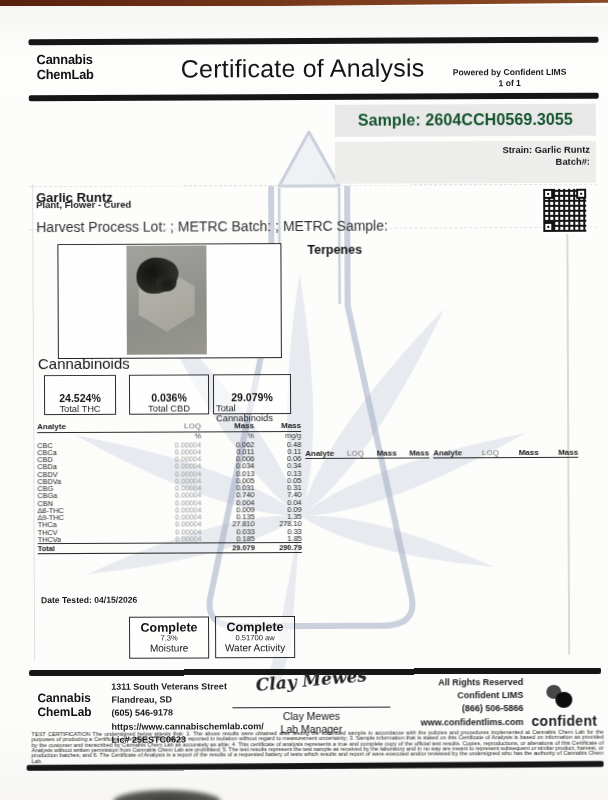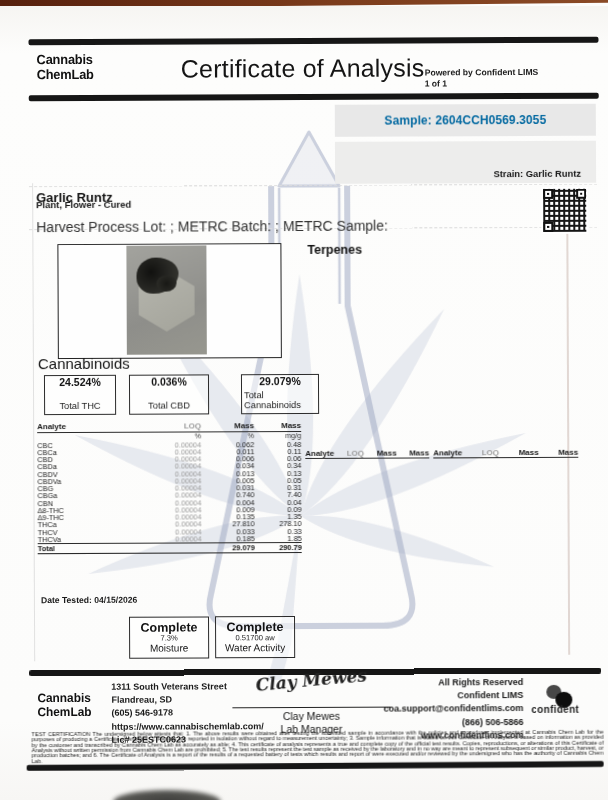--- a/index.html
+++ b/index.html
@@ -21,29 +21,29 @@
   .vline-left{left:33px;top:176px;width:1px;height:478px;background:#dcdcdc;opacity:.85;}
   .vline-right{left:567px;top:224px;width:2px;height:426px;background:#d6c7c2;opacity:.7;}
   .dotline{height:1px;border-top:1px dashed #dcdcdc;opacity:.8;}
   .shadow-blob{left:113px;top:790px;width:108px;height:24px;border-radius:50%;
     background:radial-gradient(closest-side,#3c3c3a,#5a5a56);filter:blur(2px);}
 
   
   .lab-name{font-weight:700;font-size:13.5px;line-height:14.5px;color:#111;
     letter-spacing:-0.2px;transform:scaleX(0.95);transform-origin:left;}
   .title{left:0;top:48px;width:608px;text-align:center;font-size:25px;font-weight:400;color:#151515;letter-spacing:0.2px;}
-  .powered{right:12px;top:62px;width:170px;text-align:left;font-size:8.6px;font-weight:700;color:#1c1c1c;line-height:10.5px;}
+  .powered{right:12px;top:62px;width:170px;text-align:center;font-size:8.6px;font-weight:700;color:#1c1c1c;line-height:10.5px;}
 
   
   .band1{left:336px;top:99px;width:261px;height:32px;background:#e8e8e8;
     display:flex;align-items:center;justify-content:center;}
-  .band1 span{font-size:12px;font-weight:700;color:#0369a1;letter-spacing:0.1px;}
+  .band1 span{font-size:16px;font-weight:700;color:#14532d;letter-spacing:0.1px;}
   .band2{left:336px;top:136px;width:261px;height:42px;background:#ededec;
     text-align:right;padding-top:3px;box-sizing:border-box;}
-  .band2 div{font-size:9.4px;font-weight:700;color:#161616;line-height:11.5px;padding-right:15px;margin-top:24px;}
+  .band2 div{font-size:9.4px;font-weight:700;color:#161616;line-height:11.5px;padding-right:6px;}
 
   
   .sample-name{left:37px;top:183px;font-size:13px;font-weight:700;color:#131313;}
   .sample-matrix{left:37px;top:192px;font-size:9.5px;font-weight:700;color:#1a1a1a;}
   .sample-lot{left:37px;top:212px;font-size:14px;font-weight:400;color:#333;}
 
   
   .qr{left:544px;top:184px;width:43px;height:43px;background:#fff;
     background-image:
       repeating-linear-gradient(0deg,#151515 0 2px,transparent 2px 5px),
@@ -66,24 +66,24 @@
   .bud2{position:absolute;left:30px;top:30px;width:20px;height:16px;
     background:radial-gradient(circle,#181815,#30302b);border-radius:50% 42% 55% 48%;}
 
   
   .watermark{left:18px;top:118px;pointer-events:none;}
 
   
   .cann-heading{left:38px;top:348px;font-size:15px;font-weight:400;color:#151515;}
   .sumbox{top:368px;height:40px;border:1.5px solid #2a2a2a;background:rgba(255,255,255,.55);
     display:flex;flex-direction:column;align-items:center;justify-content:space-between;
-    padding:0 2px 3px;box-sizing:border-box;}
+    padding:16px 2px 3px;box-sizing:border-box;}
   .sumbox .v{font-size:10.5px;font-weight:700;color:#111;}
   .sumbox .l{font-size:9.3px;font-weight:400;color:#1c1c1c;}
-  .sb1{left:44px;width:72px;} .sb2{left:129px;width:80px;} .sb3{left:213px;width:78px;margin-left:28px;}
+  .sb1{left:44px;width:72px;} .sb2{left:129px;width:80px;} .sb3{left:213px;width:78px;}
 
   table.ctable{left:37px;top:415px;width:264px;border-collapse:collapse;table-layout:fixed;position:absolute;}
   .ctable th,.ctable td{padding:0;margin:0;font-weight:400;}
   .ctable thead th{font-size:8px;font-weight:700;color:#1a1a1a;border-bottom:1px solid #2a2a2a;text-align:right;padding-bottom:1px;}
   .ctable thead th.a{text-align:left;}
   .ctable tr.units td{font-size:7.2px;color:#3a3a3a;text-align:right;line-height:8.5px;border:none;}
   .ctable tbody td{font-size:7.3px;line-height:7.25px;color:#1d1d1d;}
   .ctable td.a,.ctable tfoot td.a{text-align:left;}
   .ctable td.n{text-align:right;}
   .ctable td.loq,.ctable th.loq,.loqgray{color:#9a9a9a !important;}
@@ -113,21 +113,21 @@
     font-family:"DejaVu Serif", serif;font-style:italic;font-weight:700;font-size:17px;color:#222;
     transform:rotate(-5deg);}
   .sig-line{left:231px;top:701px;width:158px;height:1px;background:#222;}
   .sig-name{left:228px;top:704px;width:164px;text-align:center;font-size:10.5px;font-weight:400;color:#151515;}
   .sig-title{left:228px;top:717px;width:164px;text-align:center;font-size:10.5px;font-weight:400;color:#151515;}
   .f-lims{left:370px;top:671px;width:152px;text-align:right;}
   .f-lims div{font-size:9px;font-weight:700;color:#1a1a1a;line-height:13.2px;}
   .logo{left:530px;top:679px;width:60px;height:42px;}
   .logo .c1{position:absolute;left:15px;top:1px;width:15px;height:14px;border-radius:50%;background:#474747;}
   .logo .c2{position:absolute;left:24px;top:8px;width:17px;height:16px;border-radius:50%;background:#0d0d0d;}
-  .logo-text{position:absolute;left:0;top:20px;width:60px;text-align:left;font-size:10px;font-weight:700;color:#222;letter-spacing:0.3px;}
+  .logo-text{position:absolute;left:0;top:29px;width:60px;text-align:left;font-size:14px;font-weight:700;color:#222;letter-spacing:0.3px;}
 
   .disclaimer{left:30px;top:725px;width:572px;font-size:5.6px;line-height:5.35px;color:#1c1c1c;text-align:justify;}
 </style>
 </head>
 <body>
 
 <div class="abs table-edge"></div>
 <div class="abs paper">
 <div class="doc">
 
@@ -366,21 +366,20 @@
   </div>
 
   <div class="abs sig-script">Clay Mewes</div>
   <div class="abs sig-line"></div>
   <div class="abs sig-name">Clay Mewes</div>
   <div class="abs sig-title">Lab Manager</div>
 
   <div class="abs f-lims">
     <div>All Rights Reserved</div>
     <div>Confident LIMS</div>
-    <div>coa.support@confidentlims.com</div>
     <div>(866) 506-5866</div>
     <div>www.confidentlims.com</div>
   </div>
 
   <div class="abs logo">
     <span class="c1"></span>
     <span class="c2"></span>
     <div class="logo-text">confident</div>
   </div>
 

